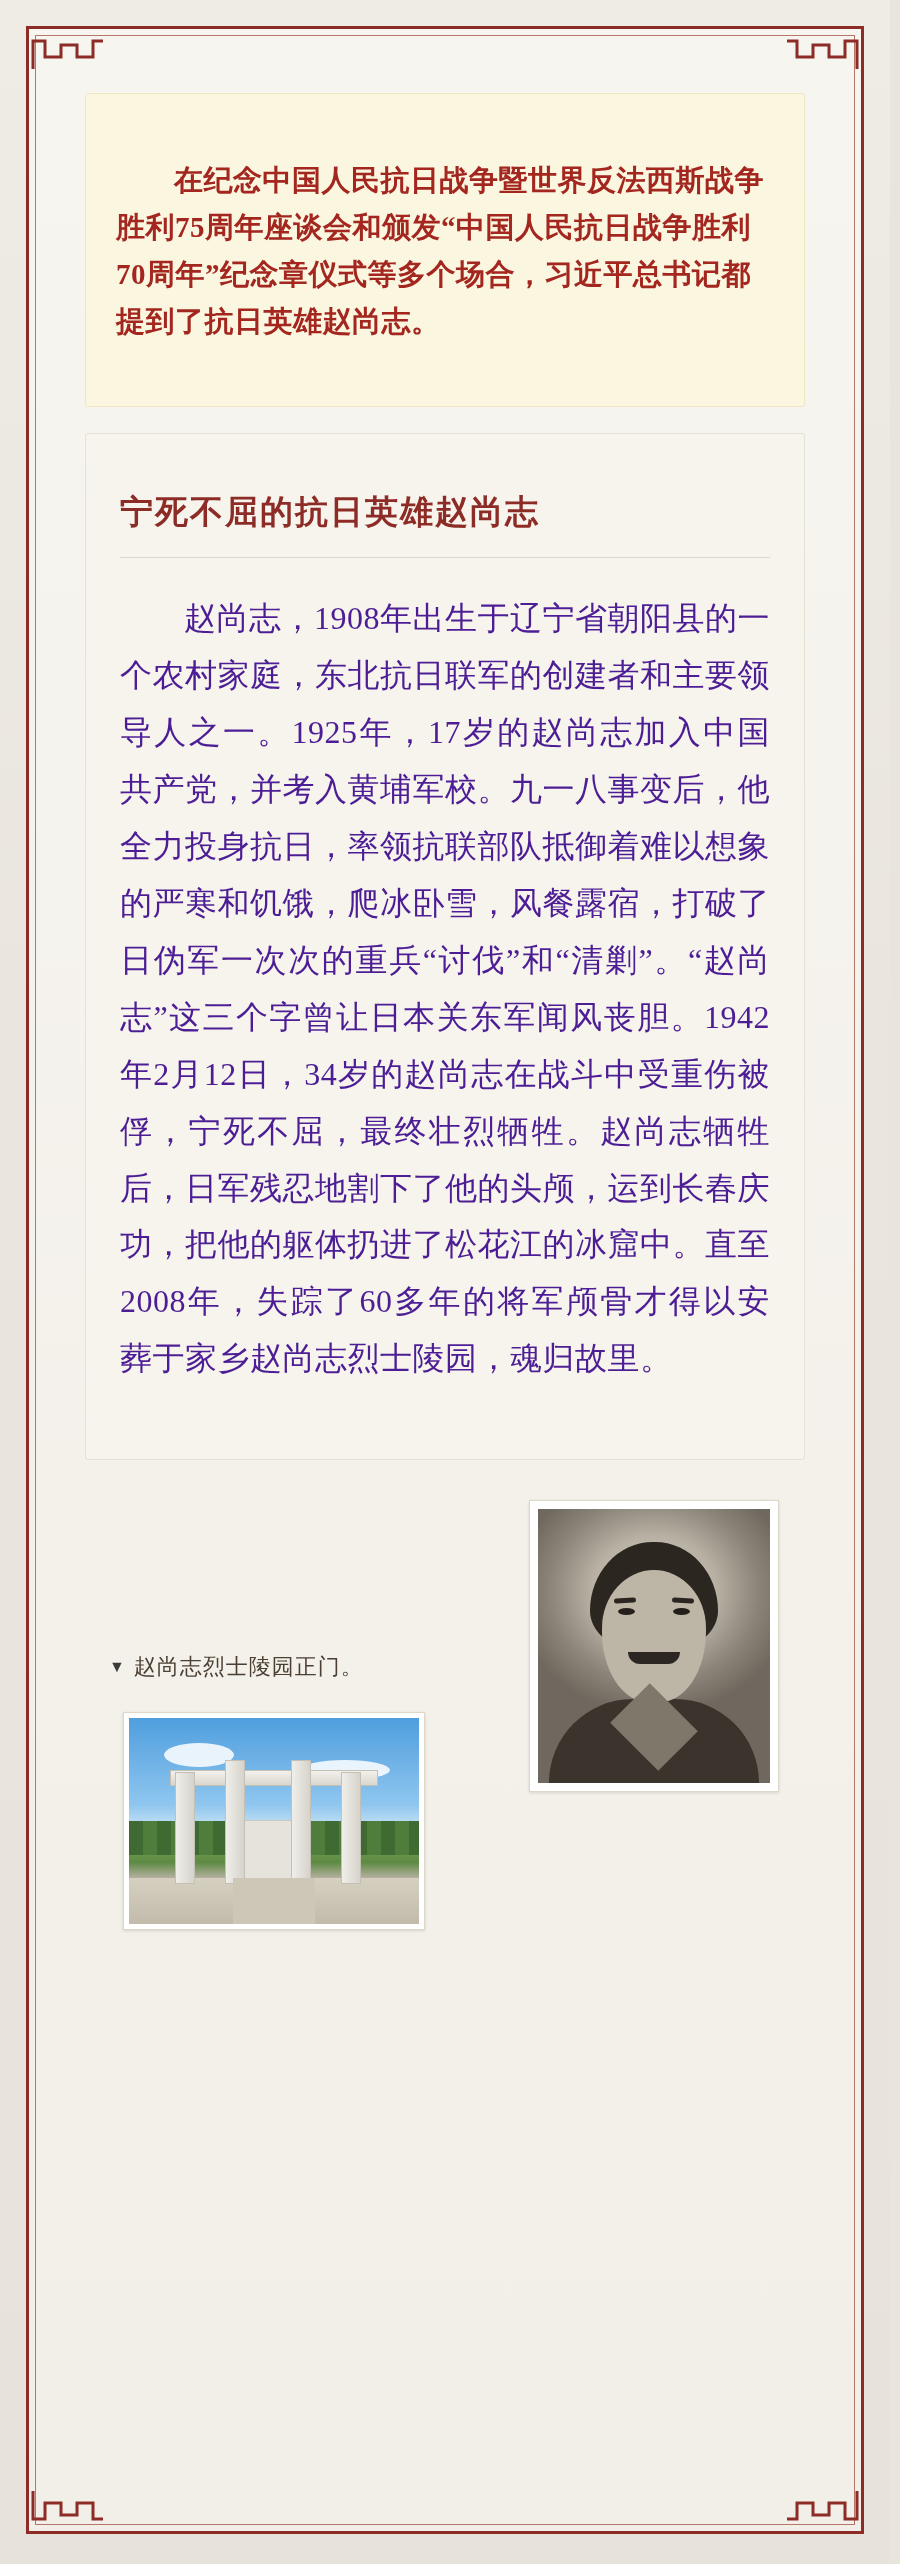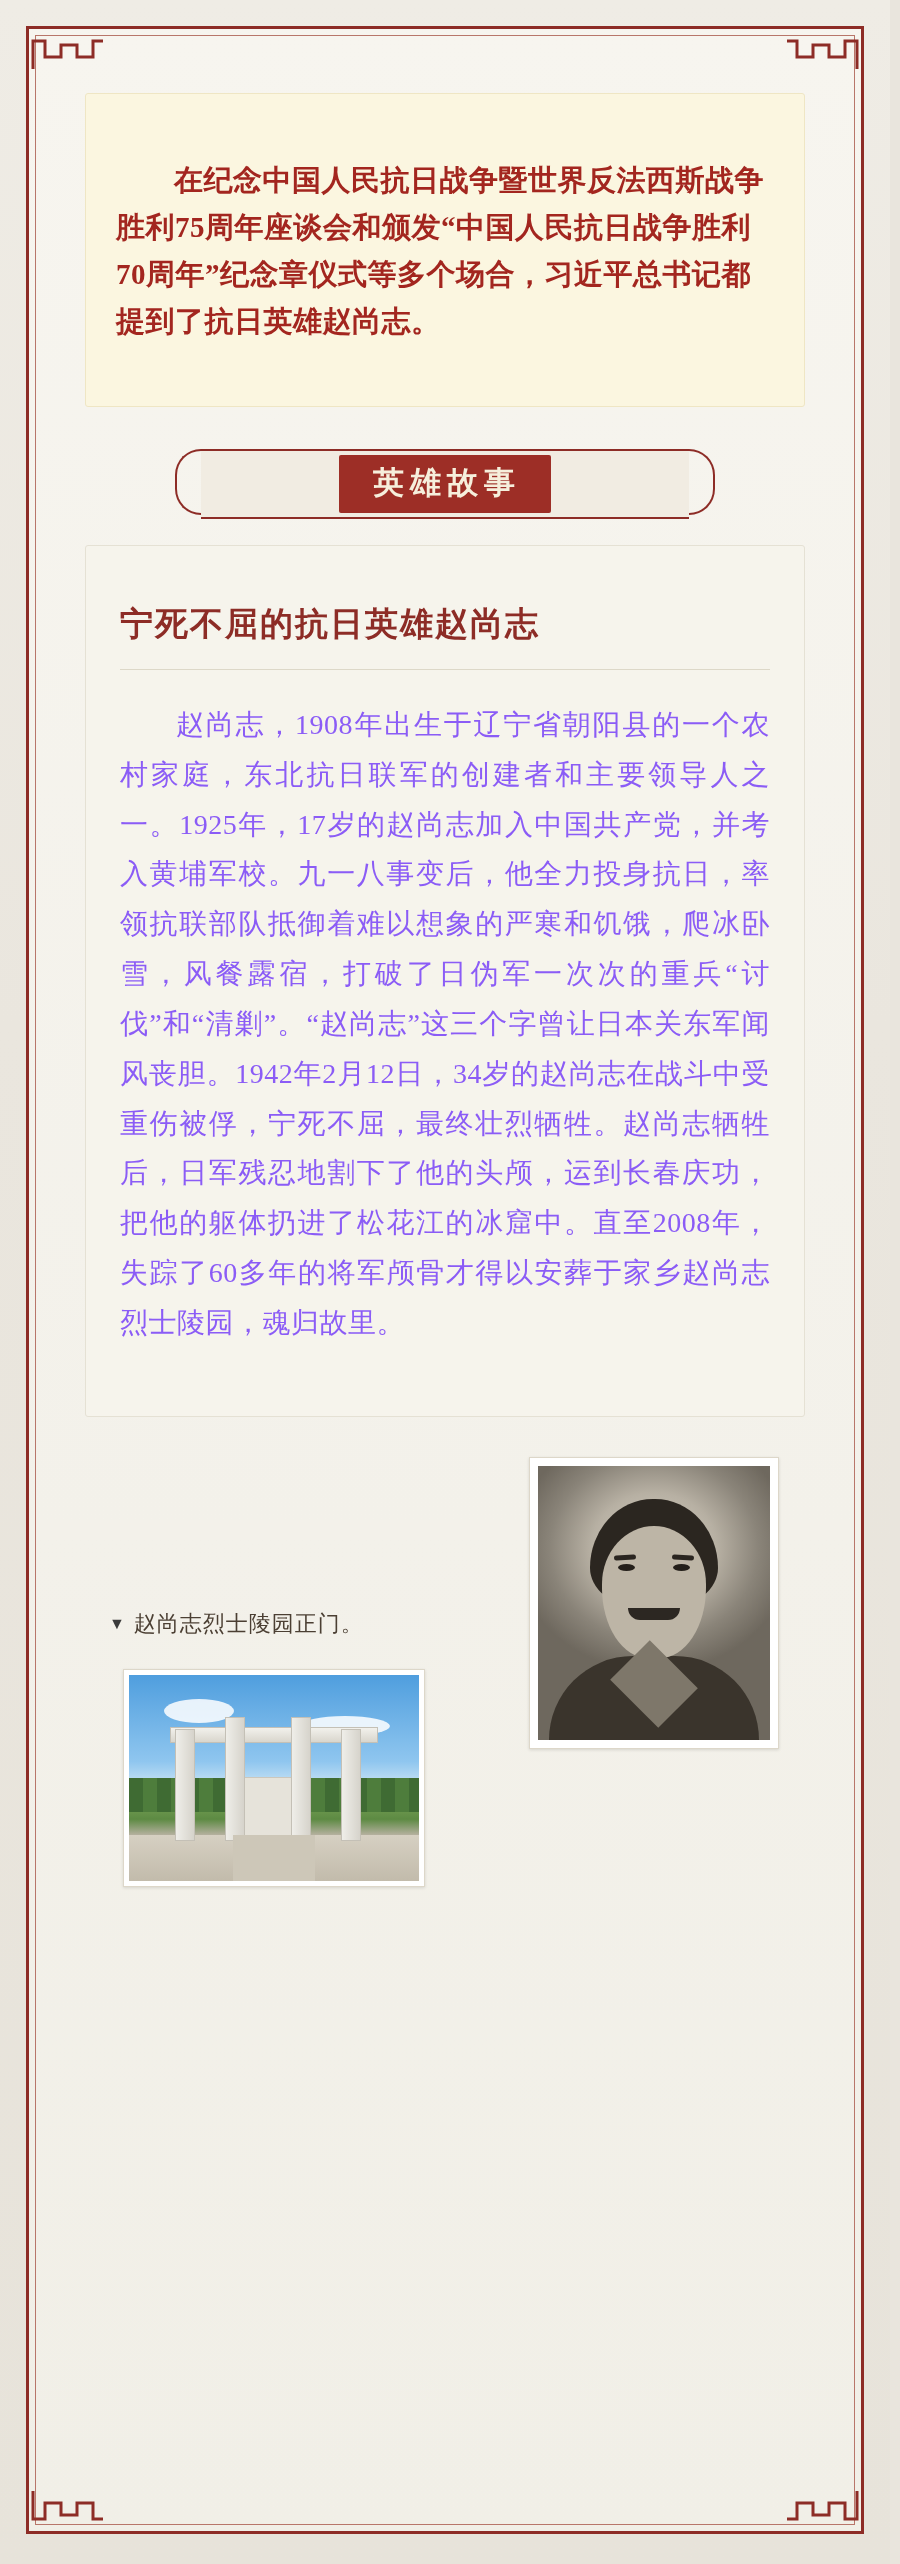--- a/index.html
+++ b/index.html
@@ -129,22 +129,22 @@
     text-align: left;
     color: #8d2c26;
     font-size: 33px;
     font-weight: bold;
     letter-spacing: 2px;
     padding-bottom: 22px;
     border-bottom: 1px solid #ddd8c8;
     margin-bottom: 30px;
   }
   .story-body {
-    color: #8b5cf6;
-    font-size: 28px;
+    color: #4c1d95;
+    font-size: 32px;
     line-height: 1.78;
     text-indent: 2em;
     text-align: justify;
     letter-spacing: 0.5px;
   }
 
   
   .media {
     position: relative;
     margin: 40px 36px 0 36px;
@@ -347,25 +347,20 @@
     <span class="corner br">
       <svg width="74" height="40" viewBox="0 0 74 40">
         <path d="M2 38 L2 10 L14 10 L14 26 L30 26 L30 14 L46 14 L46 26 L62 26 L62 10 L72 10" fill="none" stroke="#8d2c26" stroke-width="3"></path>
       </svg>
     </span>
 
     <div class="intro-box">
       <p class="intro-text">在纪念中国人民抗日战争暨世界反法西斯战争胜利75周年座谈会和颁发“中国人民抗日战争胜利70周年”纪念章仪式等多个场合，习近平总书记都提到了抗日英雄赵尚志。</p>
     </div>
 
-    <div class="banner-wrap">
-      <div class="banner">
-        <span class="banner-inner">英雄故事</span>
-      </div>
-    </div>
 
     <div class="story-card">
       <h1 class="story-title">宁死不屈的抗日英雄赵尚志</h1>
       <p class="story-body">赵尚志，1908年出生于辽宁省朝阳县的一个农村家庭，东北抗日联军的创建者和主要领导人之一。1925年，17岁的赵尚志加入中国共产党，并考入黄埔军校。九一八事变后，他全力投身抗日，率领抗联部队抵御着难以想象的严寒和饥饿，爬冰卧雪，风餐露宿，打破了日伪军一次次的重兵“讨伐”和“清剿”。“赵尚志”这三个字曾让日本关东军闻风丧胆。1942年2月12日，34岁的赵尚志在战斗中受重伤被俘，宁死不屈，最终壮烈牺牲。赵尚志牺牲后，日军残忍地割下了他的头颅，运到长春庆功，把他的躯体扔进了松花江的冰窟中。直至2008年，失踪了60多年的将军颅骨才得以安葬于家乡赵尚志烈士陵园，魂归故里。</p>
     </div>
 
     <div class="media">
 
       <div class="caption">
         <span class="tri">▼</span>

